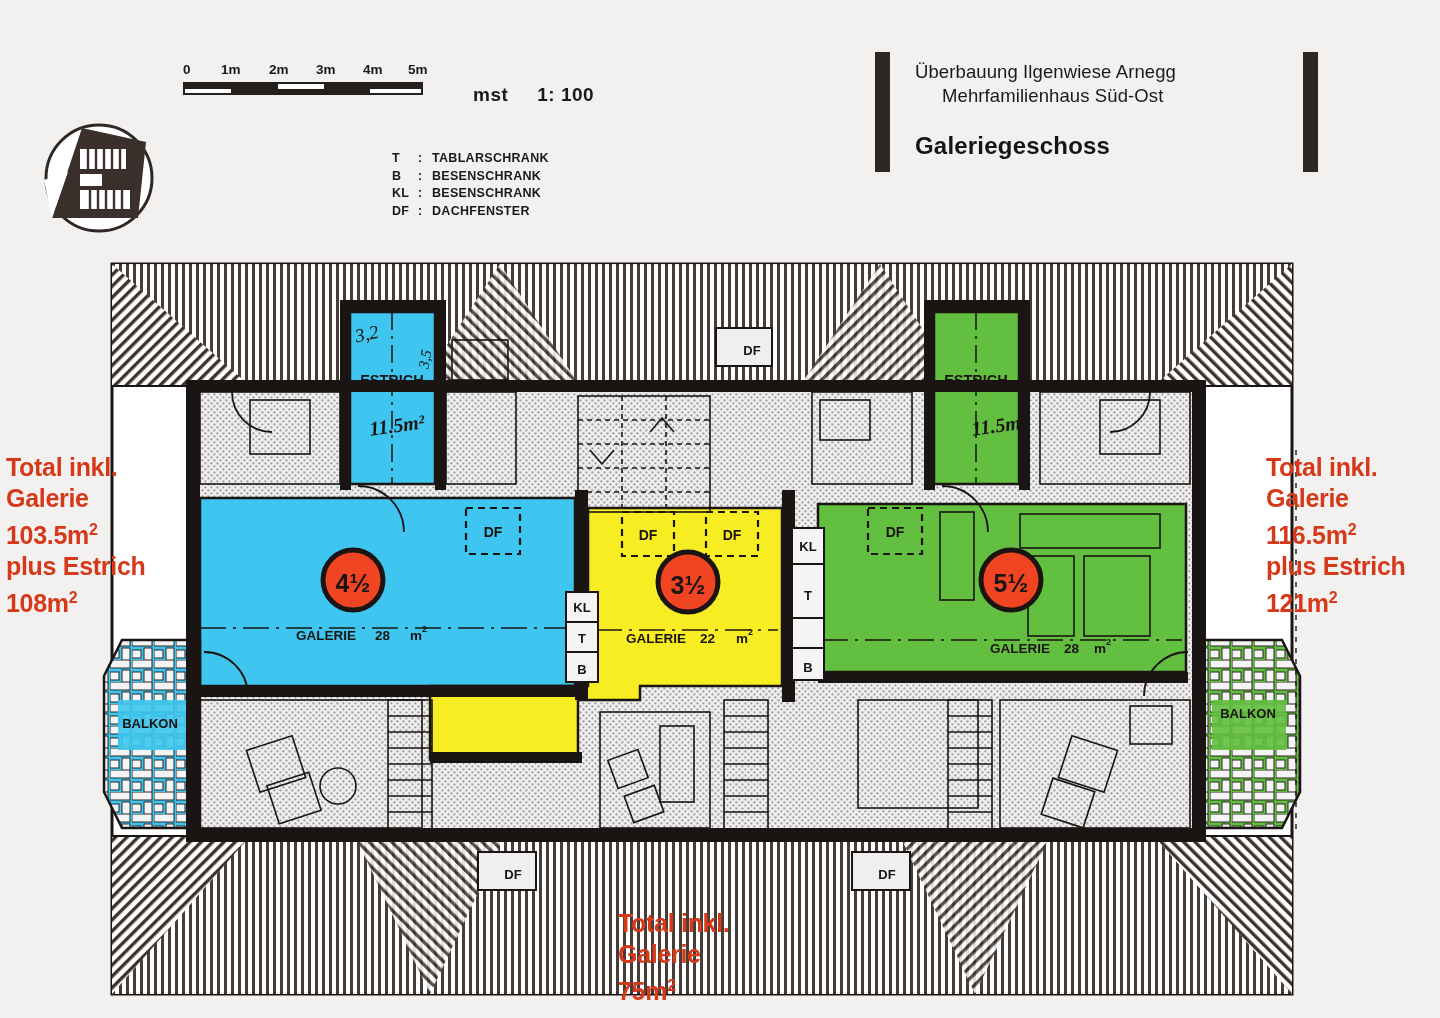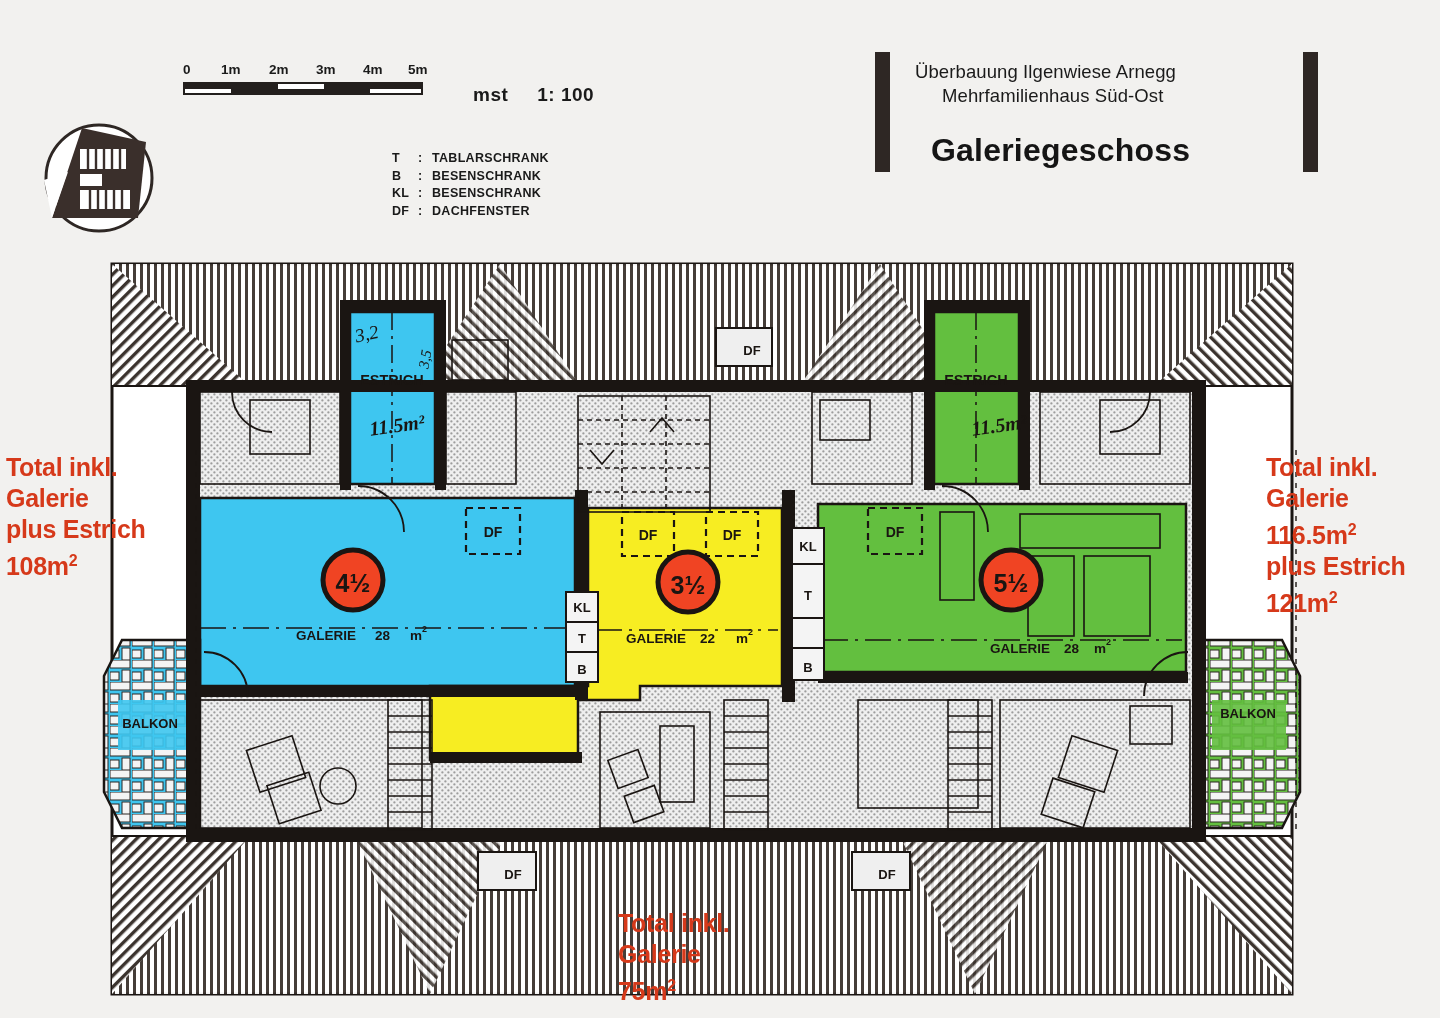--- a/index.html
+++ b/index.html
@@ -13,21 +13,21 @@
   .abs{position:absolute;}
 
   
   #title-block{left:875px;top:42px;width:460px;height:140px;}
   .title-bar{position:absolute;width:15px;background:#2e2724;}
   .title-bar.left{left:0;top:10px;height:120px;}
   .title-bar.right{left:428px;top:10px;height:120px;}
   .title-line{font-size:18.5px;color:#1a1a1a;letter-spacing:.1px;line-height:24px;font-weight:400;text-align:right;}
   #proj-l1{left:40px;top:18px;}
   #proj-l2{left:40px;top:42px;margin-left:27px;}
-  #floor-title{left:40px;top:90px;font-size:32px;font-weight:bold;color:#151515;letter-spacing:.2px;margin-left:16px;}
+  #floor-title{left:40px;top:90px;font-size:24px;font-weight:bold;color:#151515;letter-spacing:.2px;}
 
   
   #scale-wrap{left:183px;top:62px;width:420px;height:50px;}
   #scale-ticks{position:relative;width:240px;height:18px;}
   #scale-ticks span{position:absolute;top:0;font-size:13.5px;font-weight:bold;color:#1a1a1a;}
   #scale-rule{position:absolute;left:0;top:20px;width:240px;height:13px;border:2px solid #231f1d;background:#fff;box-sizing:border-box;}
   .sc-seg{position:absolute;top:0;height:100%;background:#231f1d;}
   .sc-half-top{position:absolute;height:50%;top:0;background:#231f1d;}
   .sc-half-bot{position:absolute;height:50%;bottom:0;background:#231f1d;}
   #mst{position:absolute;left:290px;top:22px;font-size:19px;font-weight:bold;color:#1a1a1a;letter-spacing:.5px;text-align:right;}
@@ -419,20 +419,21 @@
     <line x1="68" y1="68" x2="68" y2="87"></line>
       <line x1="76" y1="68" x2="76" y2="87"></line>
     <line x1="84" y1="68" x2="84" y2="87"></line>
   </g>
   <path d="M14,96 L30,50 L6,58 Z" fill="#ffffff"></path>
 </svg>
 
 <div id="note-left" class="abs red-note">
   <div>Total inkl.</div>
   <div>Galerie</div>
+  <div><span>103.5m</span><sup>2</sup></div>
   <div>plus Estrich</div>
   <div><span>108m</span><sup>2</sup></div>
 </div>
 
 <div id="note-right" class="abs red-note">
   <div>Total inkl.</div>
   <div>Galerie</div>
   <div><span>116.5m</span><sup>2</sup></div>
   <div>plus Estrich</div>
   <div><span>121m</span><sup>2</sup></div>

